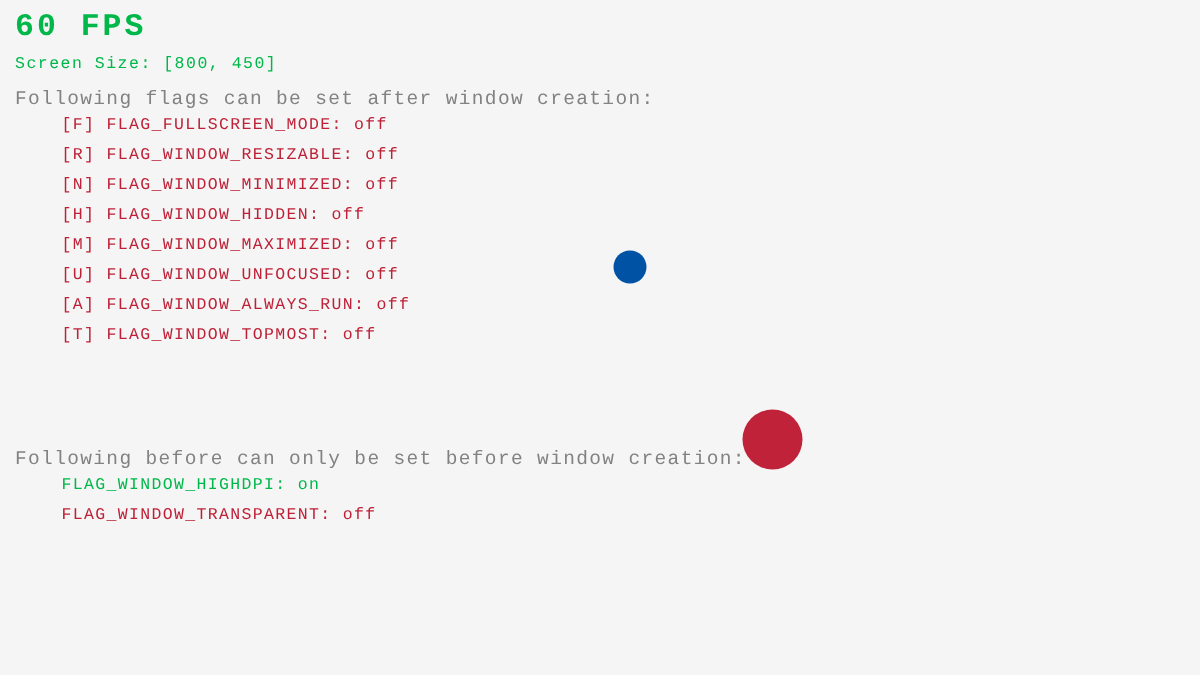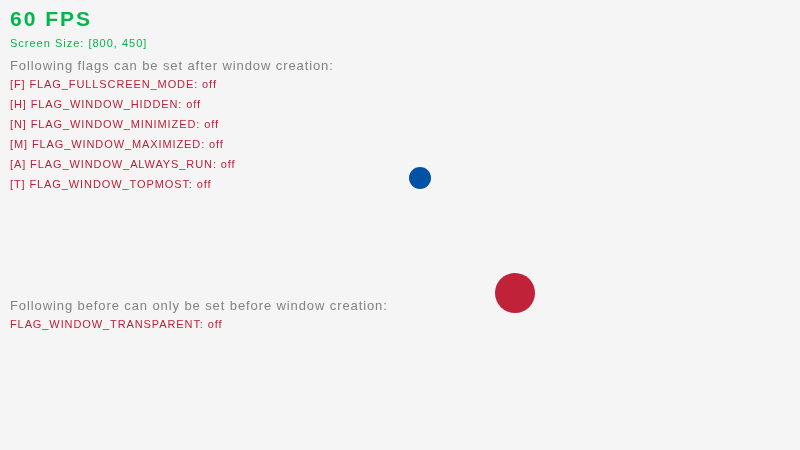--- a/index.html
+++ b/index.html
@@ -7,21 +7,21 @@
     margin: 0;
     padding: 0;
     background: #f5f5f5;
   }
   #app {
     position: relative;
     width: 800px;
     height: 450px;
     background: #f5f5f5;
     overflow: hidden;
-    font-family: Liberation Sans, sans-serif;
+    font-family: Liberation Mono, monospace;
     -webkit-font-smoothing: none;
     font-smooth: never;
   }
 
   
   .txt {
     position: absolute;
     white-space: pre;
     letter-spacing: 0.5px;
     line-height: 1;
@@ -62,21 +62,21 @@
   #flags-after  { top: 79px; }
   #flags-before { top: 319px; }
 
   .flag-row {
     height: 20px;
     font-size: 11px;
     letter-spacing: 0.9px;
     white-space: pre;
     line-height: 1;
   }
-  .flag-row .flag-text { display: inline; }
+  .flag-row .flag-text { display: inline; margin-left: 31px; }
 
   .state-on  { color: #00b84a; }
   .state-off { color: #be2137; }
 
   
   .circle {
     position: absolute;
     border-radius: 50%;
   }
   #circle-small {
@@ -100,30 +100,33 @@
 <div id="app">
 
   <div class="txt" id="fps-counter">60 FPS</div>
 
   <div class="txt" id="screen-size">Screen Size: [800, 450]</div>
 
   <div class="txt section-heading" id="heading-after">Following flags can be set after window creation:</div>
 
   <ul class="flag-list" id="flags-after">
       <li class="flag-row"><span class="flag-text state-off">[F] FLAG_FULLSCREEN_MODE: off</span></li>
+      <li class="flag-row"><span class="flag-text state-off">[R] FLAG_WINDOW_RESIZABLE: off</span></li>
+      <li class="flag-row"><span class="flag-text state-off">[N] FLAG_WINDOW_MINIMIZED: off</span></li>
       <li class="flag-row"><span class="flag-text state-off">[H] FLAG_WINDOW_HIDDEN: off</span></li>
-      <li class="flag-row"><span class="flag-text state-off">[N] FLAG_WINDOW_MINIMIZED: off</span></li>
       <li class="flag-row"><span class="flag-text state-off">[M] FLAG_WINDOW_MAXIMIZED: off</span></li>
+      <li class="flag-row"><span class="flag-text state-off">[U] FLAG_WINDOW_UNFOCUSED: off</span></li>
       <li class="flag-row"><span class="flag-text state-off">[A] FLAG_WINDOW_ALWAYS_RUN: off</span></li>
       <li class="flag-row"><span class="flag-text state-off">[T] FLAG_WINDOW_TOPMOST: off</span></li>
     </ul>
 
   <div class="txt section-heading" id="heading-before">Following before can only be set before window creation:</div>
 
   <ul class="flag-list" id="flags-before">
+      <li class="flag-row"><span class="flag-text state-on">FLAG_WINDOW_HIGHDPI: on</span></li>
       <li class="flag-row"><span class="flag-text state-off">FLAG_WINDOW_TRANSPARENT: off</span></li>
     </ul>
 
   <div class="circle" id="circle-small" style="left: 409px; top: 167px; width: 22px; height: 22px; background: rgb(0, 82, 165);"></div>
 
   <div class="circle" id="circle-large" style="left: 495px; top: 273px; width: 40px; height: 40px; background: rgb(192, 34, 58);"></div>
 
 </div>
 
 </body></html>

